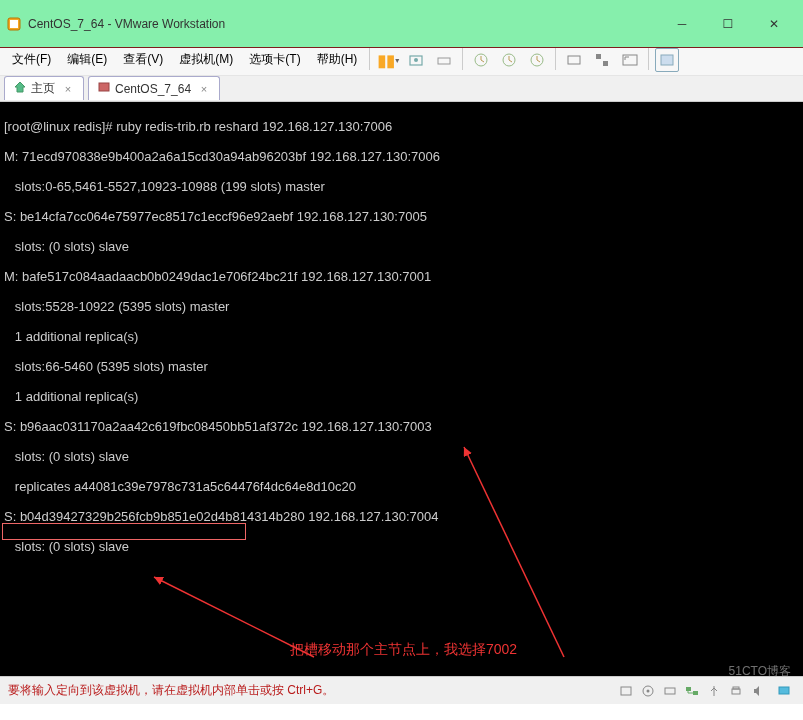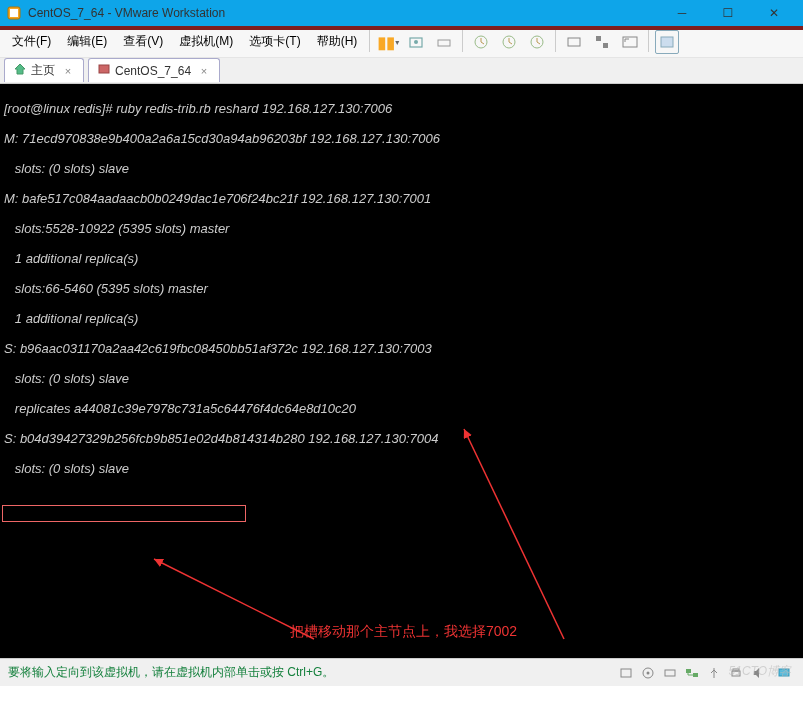--- a/index.html
+++ b/index.html
@@ -1,38 +1,38 @@
 <!DOCTYPE html>
 <html><head>
 <meta charset="utf-8">
 <style>
   * { margin:0; padding:0; box-sizing:border-box; font-family:"Microsoft YaHei","Segoe UI",Tahoma,sans-serif; }
   body { width:803px; height:720px; background:#fff; overflow:hidden; position:relative; }
-  .titlebar { height:30px; background:#0ea5e9; border-bottom:4px solid #7f1d1d; display:flex; align-items:center; padding:0 6px; }
+  .titlebar { height:48px; background:#86efac; border-bottom:1px solid #7f1d1d; display:flex; align-items:center; padding:0 6px; }
   .titlebar .icon { width:16px; height:16px; margin-right:6px; display:flex; align-items:center; justify-content:center; }
   .titlebar .title { font-size:12px; color:#333; flex:1; }
   .titlebar .winbtn { width:46px; height:30px; display:flex; align-items:center; justify-content:center; font-size:12px; color:#333; }
   .menubar { height:28px; display:flex; align-items:flex-start; padding:0 4px; border-bottom:1px solid #e5e5e5; background:#f7f7f7; }
   .menuitem { font-size:12px; color:#000; padding:0 8px; height:22px; line-height:22px; }
   .tbdiv { width:1px; height:22px; background:#ccc; margin:0 4px; }
   .tbicon { width:24px; height:24px; display:flex; align-items:center; justify-content:center; margin:0 2px; }
   .tabbar { height:26px; display:flex; align-items:flex-start; background:#f0f0f0; padding:0 4px; border-bottom:1px solid #ccc; }
   .tab { height:24px; border:1px solid #aac; border-bottom:none; background:#fff; display:flex; align-items:center; padding:0 8px; border-radius:3px 3px 0 0; margin-right:4px; font-size:12px; color:#333; }
   .tab .tx { margin-right:6px; }
   .tab .close { font-size:11px; color:#888; width:14px; text-align:center; }
   .terminal { width:100%; height:574px; background:#000; color:#ccc; font-family:"Courier New",monospace; font-size:13px; line-height:15px; padding:2px 4px; position:relative; white-space:pre; overflow:hidden; }
-  .terminal .line { display:block;font-style:italic; }
+  .terminal .line { display:block; }
   .hl-box { position:absolute; border:1px solid #e66; }
   .arrow { position:absolute; }
   .arrow svg { overflow:visible; }
   .anno { position:absolute; color:#e33; font-size:14px; font-family:"Microsoft YaHei",sans-serif; }
-  .statusbar { height:28px; background:#f0f0f0; border-top:1px solid #ccc; display:flex; align-items:center; padding:0 8px; font-size:12px; color:#15803d; }
+  .statusbar { height:28px; background:#f0f0f0; border-top:1px solid #ccc; display:flex; align-items:center; padding:0 8px; font-size:12px; color:#b91c1c; }
   .statusbar .msg { flex:1; }
   .statusbar .sicon { width:18px; height:18px; margin:0 2px; display:flex; align-items:center; justify-content:center; }
-  .watermark { position:absolute; right:12px; bottom:40px; color:#bbb; font-size:12px; font-style:italic; opacity:0.6; }
+  .watermark { position:absolute; right:12px; bottom:40px; color:#bbb; font-size:12px; opacity:0.6; }
   .pause { color:#f9a825; font-weight:bold; }
 </style>
 </head>
 <body>
 
 <div class="titlebar">
   <span class="icon">
     <svg width="16" height="16">
         <rect x="2" y="2" width="12" height="12" rx="2" fill="#f5a623" stroke="#b57400"></rect>
         <rect x="4" y="4" width="8" height="8" fill="#fff"></rect>
@@ -129,20 +129,22 @@
         </svg>
     </span>
     <span class="tx">CentOS_7_64</span>
     <span class="close">×</span>
   </div>
 </div>
 
 <div class="terminal">
 <span class="line">[root@linux redis]# ruby redis-trib.rb reshard 192.168.127.130:7006</span>
 <span class="line">M: 71ecd970838e9b400a2a6a15cd30a94ab96203bf 192.168.127.130:7006</span>
+<span class="line">   slots:0-65,5461-5527,10923-10988 (199 slots) master</span>
+<span class="line">S: be14cfa7cc064e75977ec8517c1eccf96e92aebf 192.168.127.130:7005</span>
 <span class="line">   slots: (0 slots) slave</span>
 <span class="line">M: bafe517c084aadaacb0b0249dac1e706f24bc21f 192.168.127.130:7001</span>
 <span class="line">   slots:5528-10922 (5395 slots) master</span>
 <span class="line">   1 additional replica(s)</span>
 <span class="line">   slots:66-5460 (5395 slots) master</span>
 <span class="line">   1 additional replica(s)</span>
 <span class="line">S: b96aac031170a2aa42c619fbc08450bb51af372c 192.168.127.130:7003</span>
 <span class="line">   slots: (0 slots) slave</span>
 <span class="line">   replicates a44081c39e7978c731a5c64476f4dc64e8d10c20</span>
 <span class="line">S: b04d39427329b256fcb9b851e02d4b814314b280 192.168.127.130:7004</span>

